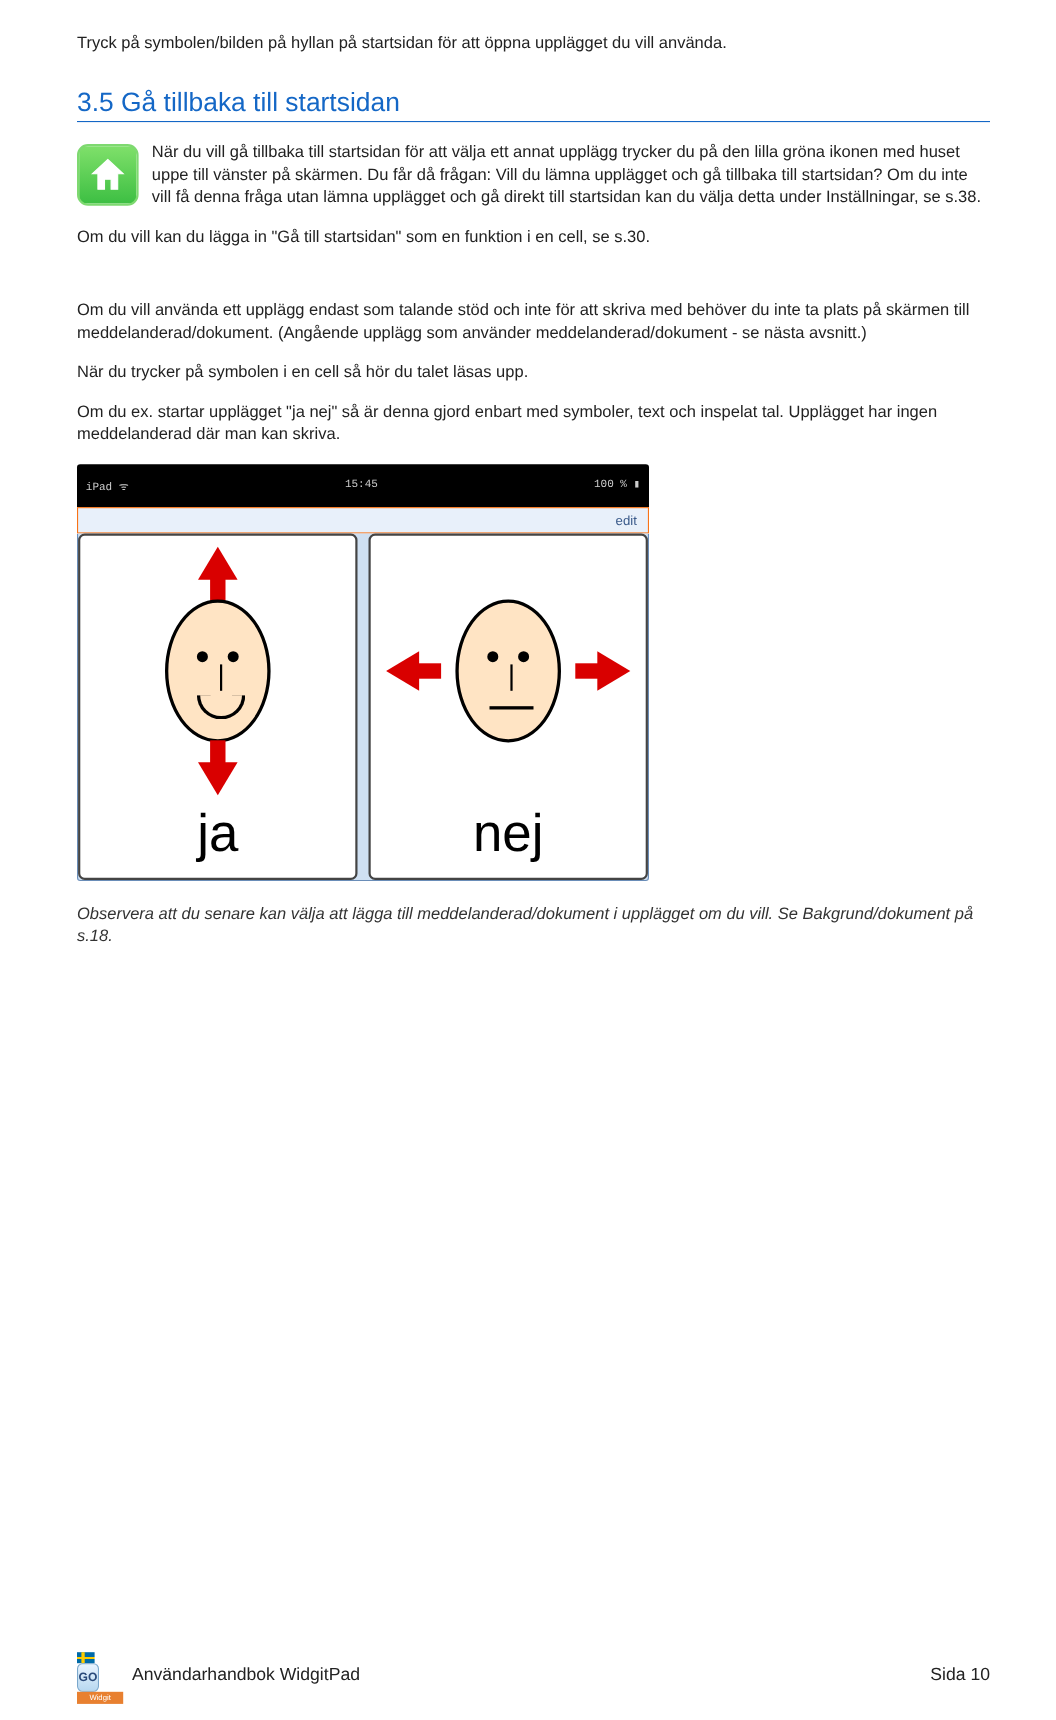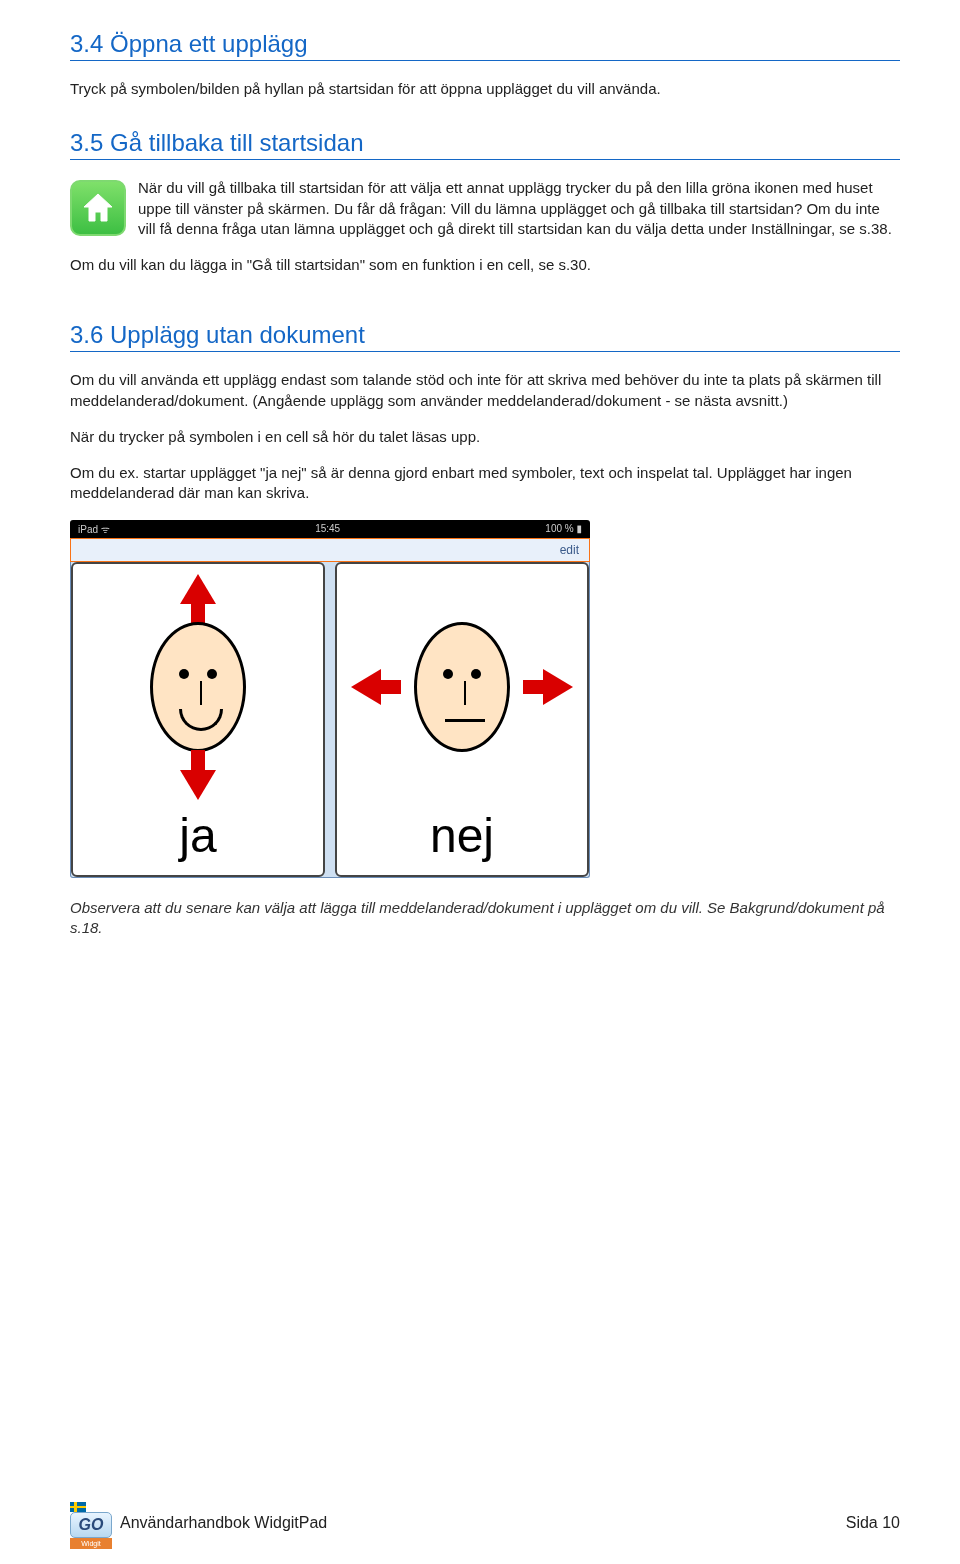--- a/index.html
+++ b/index.html
@@ -57,26 +57,27 @@
     position: relative;
   }
   .ipad-screenshot {
     width: 520px;
     margin: 6px 0 20px 0;
   }
   .ipad-status {
     background: #000;
     color: #ccc;
     font-size: 10px;
-    padding: 2px 8px;
+    padding: 12px 8px;
     display: flex;
     justify-content: space-between;
     align-items: center;
     border-top-left-radius: 3px;
     border-top-right-radius: 3px;
+    font-family: Liberation Mono, monospace;
   }
   .ipad-titlebar {
     background: #e8f0fa;
     border: 1px solid #f97316;
     text-align: right;
     font-size: 12px;
     color: #3a5a8a;
     padding: 4px 10px;
     display: flex;
     justify-content: flex-end;
@@ -132,59 +133,57 @@
   .arrow-down { width: 0; height: 0; border-left: 18px solid transparent; border-right: 18px solid transparent; border-top: 30px solid #d90000; position: absolute; bottom: 2px; left: 50%; transform: translateX(-50%); }
   .arrow-down::before { content: ""; position: absolute; width: 14px; height: 22px; background: #d90000; bottom: 28px; left: -7px; }
   .arrow-left { width: 0; height: 0; border-top: 18px solid transparent; border-bottom: 18px solid transparent; border-right: 30px solid #d90000; position: absolute; left: 8px; top: 50%; transform: translateY(-50%); }
   .arrow-left::after { content: ""; position: absolute; height: 14px; width: 22px; background: #d90000; left: 28px; top: -7px; }
   .arrow-right { width: 0; height: 0; border-top: 18px solid transparent; border-bottom: 18px solid transparent; border-left: 30px solid #d90000; position: absolute; right: 8px; top: 50%; transform: translateY(-50%); }
   .arrow-right::before { content: ""; position: absolute; height: 14px; width: 22px; background: #d90000; right: 28px; top: -7px; }
   .flag { width: 16px; height: 10px; position: absolute; top: 0; left: 0; background: linear-gradient(to bottom, #006aa7 0 40%, #fecc00 40% 60%, #006aa7 60% 100%); }
   .flag::after { content:""; position:absolute; left:4px; top:0; width:3px; height:100%; background:#fecc00; }
   .go {
     position:absolute; top:10px; left:0;
-    width:42px; height:26px;
+    width:20px; height:26px;
     background:linear-gradient(#e8f4ff,#b8d8f0);
     border:1px solid #7aa7cc;
     border-radius:5px;
-    font-size:16px; font-weight:bold; font-style:italic;
+    font-size:11px; font-weight:bold; 
     color:#2a4a7a;
     display:flex; align-items:center; justify-content:center;
   }
   .widgit-tag {
     position:absolute; top:36px; left:0;
     width:42px; height:11px;
     background:#e88030;
     font-size:7px; color:#fff;
     display:flex; align-items:center; justify-content:center;
   }
 </style>
 </head>
 <body>
 
 <div class="section34">
-  <h2>3.4 Öppna ett upplägg</h2>
   <p>Tryck på symbolen/bilden på hyllan på startsidan för att öppna upplägget du vill använda.</p>
 </div>
 
 <div class="section35 clearfix">
   <h2>3.5 Gå tillbaka till startsidan</h2>
   <div class="icon-wrap">
     <div class="home-icon">
       <svg width="36" height="36" viewBox="0 0 36 36">
         <polygon points="18,4 32,17 27,17 27,31 21,31 21,22 15,22 15,31 9,31 9,17 4,17" fill="#fff" stroke="#fff" stroke-width="1"></polygon>
       </svg>
     </div>
   </div>
   <p>När du vill gå tillbaka till startsidan för att välja ett annat upplägg trycker du på den lilla gröna ikonen med huset uppe till vänster på skärmen. Du får då frågan: Vill du lämna upplägget och gå tillbaka till startsidan? Om du inte vill få denna fråga utan lämna upplägget och gå direkt till startsidan kan du välja detta under Inställningar, se s.38.</p>
   <p>Om du vill kan du lägga in "Gå till startsidan" som en funktion i en cell, se s.30.</p>
 </div>
 
 <div class="section36">
-  <h2>3.6 Upplägg utan dokument</h2>
   <p>Om du vill använda ett upplägg endast som talande stöd och inte för att skriva med behöver du inte ta plats på skärmen till meddelanderad/dokument. (Angående upplägg som använder meddelanderad/dokument - se nästa avsnitt.)</p>
   <p>När du trycker på symbolen i en cell så hör du talet läsas upp.</p>
   <p>Om du ex. startar upplägget "ja nej" så är denna gjord enbart med symboler, text och inspelat tal. Upplägget har ingen meddelanderad där man kan skriva.</p>
 
   <div class="ipad-screenshot">
     <div class="ipad-status">
       <span>iPad ᯤ</span>
       <span>15:45</span>
       <span>100 % ▮</span>
     </div>

